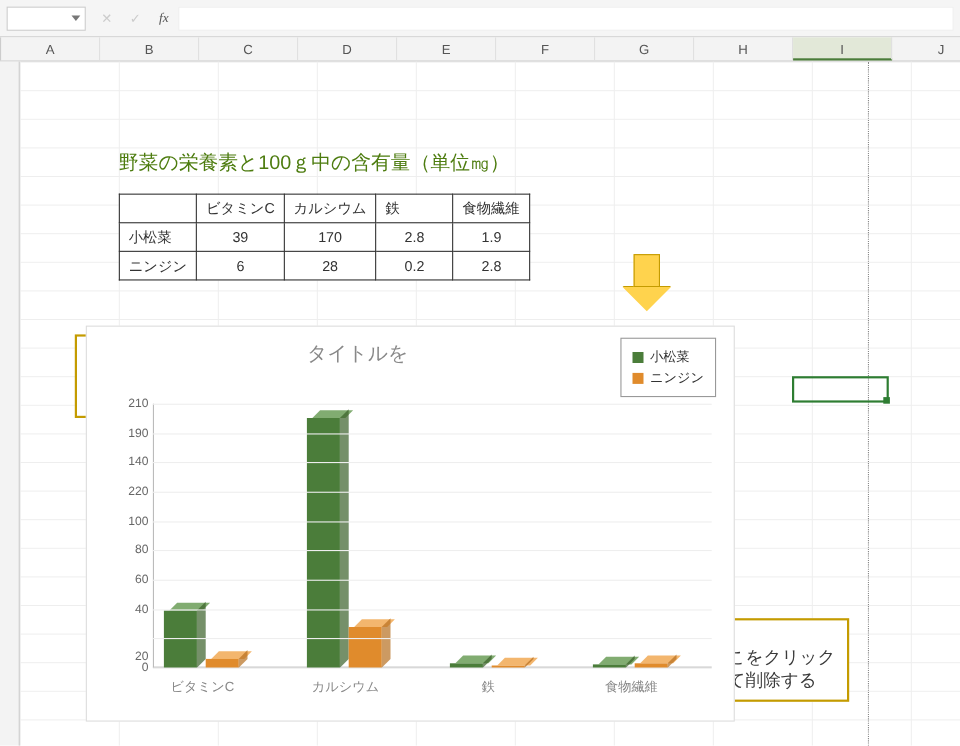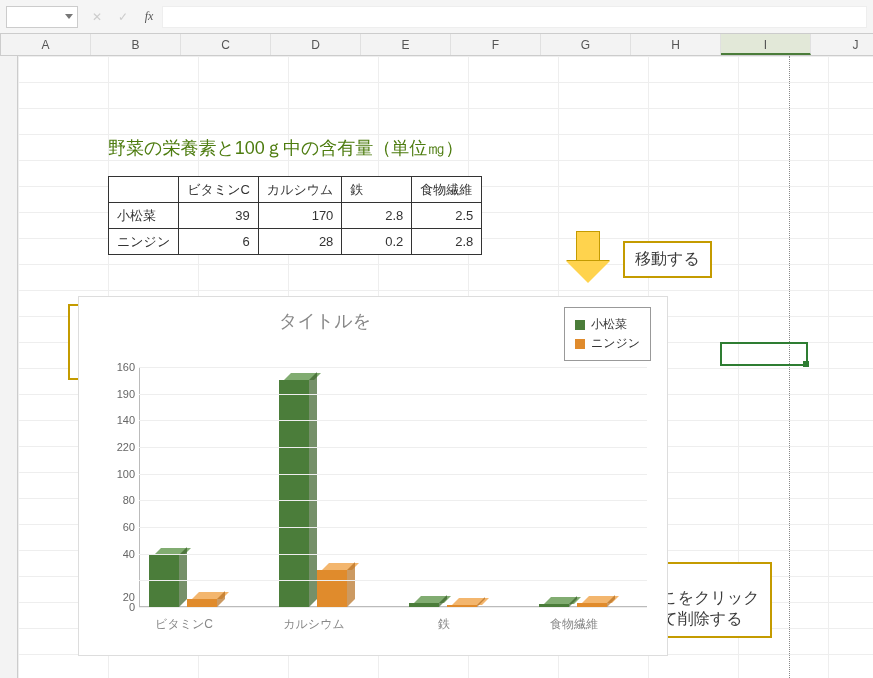--- a/index.html
+++ b/index.html
@@ -25,21 +25,21 @@
   .gridlines { position:absolute; inset:0; background-image: linear-gradient(to right, #eee 1px, transparent 1px), linear-gradient(to bottom, #eee 1px, transparent 1px); background-size: 90px 26px; background-position: 18px 0; }
   .rowhdrs { position:absolute; left:0; top:0; width:18px; height:100%; border-right:1px solid #ccc; background:#f3f3f3; }
 
   .overlay { position:absolute; left:18px; top:0; right:0; bottom:0; }
 
   
   .doc-title { position:absolute; left:90px; top:80px; font-size:18px; color:#4d7c0f; }
 
   
   .data-table { position:absolute; left:90px; top:120px; border-collapse:collapse; font-size:13px; }
-  .data-table th, .data-table td { border:1px solid #333; padding:3px 8px; height:26px; min-width:70px; text-align:right; background:#fff; }
+  .data-table th, .data-table td { border:1px solid #333; padding:3px 8px; height:26px; min-width:70px; text-align:center; background:#fff; }
   .data-table th { text-align:left; font-weight:normal; }
   .data-table .rowlabel { text-align:left; }
 
   
   .callout { position:absolute; border:2px solid #c49b00; background:#fff; padding:6px 10px; font-size:16px; color:#3b3b3b; }
 
   
   .arrow-wrap { position:absolute; }
   .arrow-body { background:#ffd34d; border:1px solid #c49b00; }
   .arrow-head { width:0; height:0; position:absolute; }
@@ -140,38 +140,35 @@
         <th>ビタミンC</th>
         <th>カルシウム</th>
         <th>鉄</th>
         <th>食物繊維</th>
       </tr>
       <tr>
         <td class="rowlabel">小松菜</td>
         <td>39</td>
         <td>170</td>
         <td>2.8</td>
-        <td>2.5</td>
+        <td>1.9</td>
       </tr>
       <tr>
         <td class="rowlabel">ニンジン</td>
         <td>6</td>
         <td>28</td>
         <td>0.2</td>
         <td>2.8</td>
       </tr>
     </tbody>
       </table>
 
     <div class="arrow-wrap arrow-down" style="left:548px; top:175px;">
       <div class="arrow-body"></div>
         <div class="arrow-head"></div>
-    </div>
-    <div class="callout" style="left:605px; top:185px;">
-      <span>移動する</span>
     </div>
 
     <div class="callout" style="left:50px; top:248px; white-space:pre-line;">
       <span>タイトルを
 変える</span>
     </div>
     <div class="arrow-wrap arrow-right" style="left:175px; top:252px;">
       <div class="arrow-body"></div>
         <div class="arrow-head"></div>
     </div>
@@ -210,21 +207,21 @@
         <div class="yaxis" id="yaxis">
             <div class="ytick" style="top: 240px;">0</div>
             <div class="ytick" style="top: 230px;">20</div>
             <div class="ytick" style="top: 186.667px;">40</div>
             <div class="ytick" style="top: 160px;">60</div>
             <div class="ytick" style="top: 133.333px;">80</div>
             <div class="ytick" style="top: 106.667px;">100</div>
             <div class="ytick" style="top: 80px;">220</div>
             <div class="ytick" style="top: 53.3333px;">140</div>
             <div class="ytick" style="top: 26.6667px;">190</div>
-            <div class="ytick" style="top: 0px;">160</div>
+            <div class="ytick" style="top: 0px;">210</div>
           </div>
         <div class="vaxis"></div>
         <div class="baseline"></div>
         <div class="bars" id="bars">
             <div class="bar3d green" style="left: 10px; width: 30px; height: 52px;">
               <div class="front"></div>
               <div class="top"></div>
               <div class="side"></div>
             </div>
             <div class="bar3d orange" style="left: 48px; width: 30px; height: 8px;">

